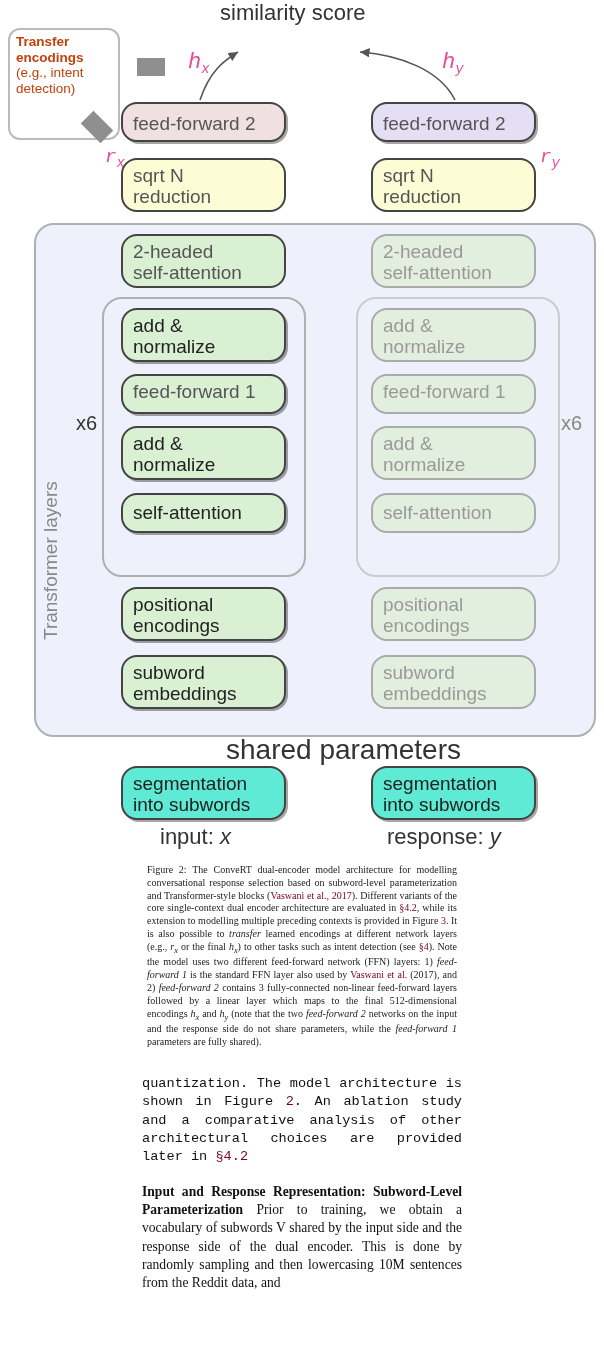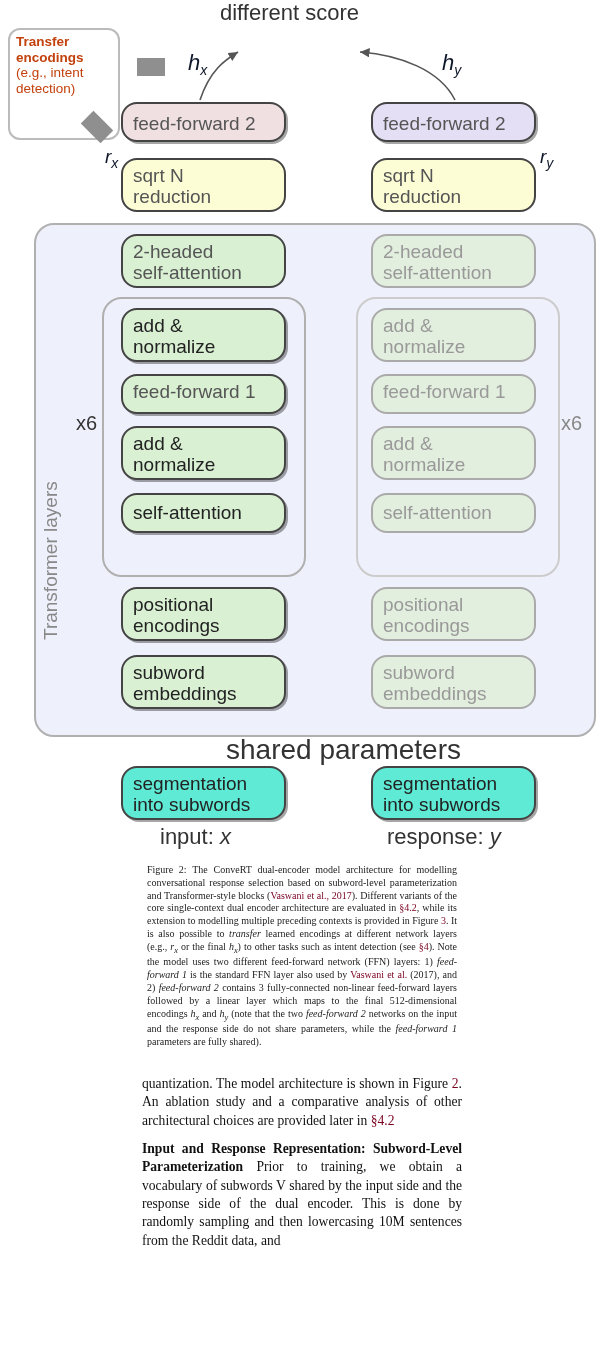--- a/index.html
+++ b/index.html
@@ -54,23 +54,23 @@
     border: 2px solid #bbb;
     border-radius: 12px;
     background: rgba(255,255,255,0.6);
     padding: 4px 6px;
     font-size: 13.5px;
     line-height: 1.15;
     color: #c2410c;
   }
   .glyph {
     position: absolute;
-    font-family: Liberation Sans, sans-serif;
+    font-family: Liberation Mono, monospace;
     font-size: 22px;
-    color: #0f172a;
+    color: #ec4899;
     font-style: italic;
   }
   .glyph sub { font-size: 14px; font-style: italic; }
   .label {
     position: absolute;
     font-size: 22px;
     color: #333;
   }
   .vlabel {
     position: absolute;
@@ -105,21 +105,21 @@
   .body-text a { color: #7a001f; text-decoration: none; }
   .body-text .bold { font-weight: bold; font-family: Liberation Serif, serif; }
 </style>
 </head>
 <body>
 
 <div class="page">
 
   <div class="diagram">
 
-    <div class="label" style="left:220px; top:0px; font-size:22px;">different score</div>
+    <div class="label" style="left:220px; top:0px; font-size:22px;">similarity score</div>
 
 
     <div class="glyph" style="left:188px; top:50px;">
       <span>h</span><sub>x</sub>
     </div>
     <div class="glyph" style="left:442px; top:50px;">
       <span>h</span><sub>y</sub>
     </div>
 
     <div class="glyph" style="left:105px; top:146px; font-size:19px;">
@@ -206,21 +206,21 @@
       <path d="M455,100 C440,70 400,55 360,52" stroke="#555" stroke-width="1.6" fill="none" marker-end="url(#ah)"></path>
     </svg>
 
   </div>
 
   <div class="caption">
     <span>Figure 2: The ConveRT dual-encoder model architecture for modelling conversational response selection based on subword-level parameterization and Transformer-style blocks (</span><a href="#">Vaswani et al., 2017</a><span>). Different variants of the core single-context dual encoder architecture are evaluated in </span><a href="#">§4.2</a><span>, while its extension to modelling multiple preceding contexts is provided in Figure </span><a href="#">3</a><span>. It is also possible to </span><span class="it">transfer</span><span> learned encodings at different network layers (e.g., </span><span class="mono"><span>r</span><sub>x</sub></span><span> or the final </span><span class="mono"><span>h</span><sub>x</sub></span><span>) to other tasks such as intent detection (see </span><a href="#">§4</a><span>). Note the model uses two different feed-forward network (FFN) layers: 1) </span><span class="it">feed-forward 1</span><span> is the standard FFN layer also used by </span><a href="#">Vaswani et al.</a><span> (2017)</span><span>, and 2) </span><span class="it">feed-forward 2</span><span> contains 3 fully-connected non-linear feed-forward layers followed by a linear layer which maps to the final 512-dimensional encodings </span><span class="mono"><span>h</span><sub>x</sub></span><span> and </span><span class="mono"><span>h</span><sub>y</sub></span><span> (note that the two </span><span class="it">feed-forward 2</span><span> networks on the input and the response side do not share parameters, while the </span><span class="it">feed-forward 1</span><span> parameters are fully shared).</span>
   </div>
 
   <div class="body-text">
-    <p style="margin:0 0 10px 0;">
+    <p style="margin:0 0 16px 0;font-family:Liberation Mono, monospace;">
       <span>quantization. The model architecture is shown in Figure </span><a href="#">2</a><span>. An ablation study and a comparative analysis of other architectural choices are provided later in </span><a href="#">§4.2</a>
     </p>
     <p style="margin:0;">
       <span class="bold">Input and Response Representation: Subword-Level Parameterization</span><span> Prior to training, we obtain a vocabulary of subwords V shared by the input side and the response side of the dual encoder. This is done by randomly sampling and then lowercasing 10M sentences from the Reddit data, and</span>
     </p>
   </div>
 
 </div>
 
 </body></html>

